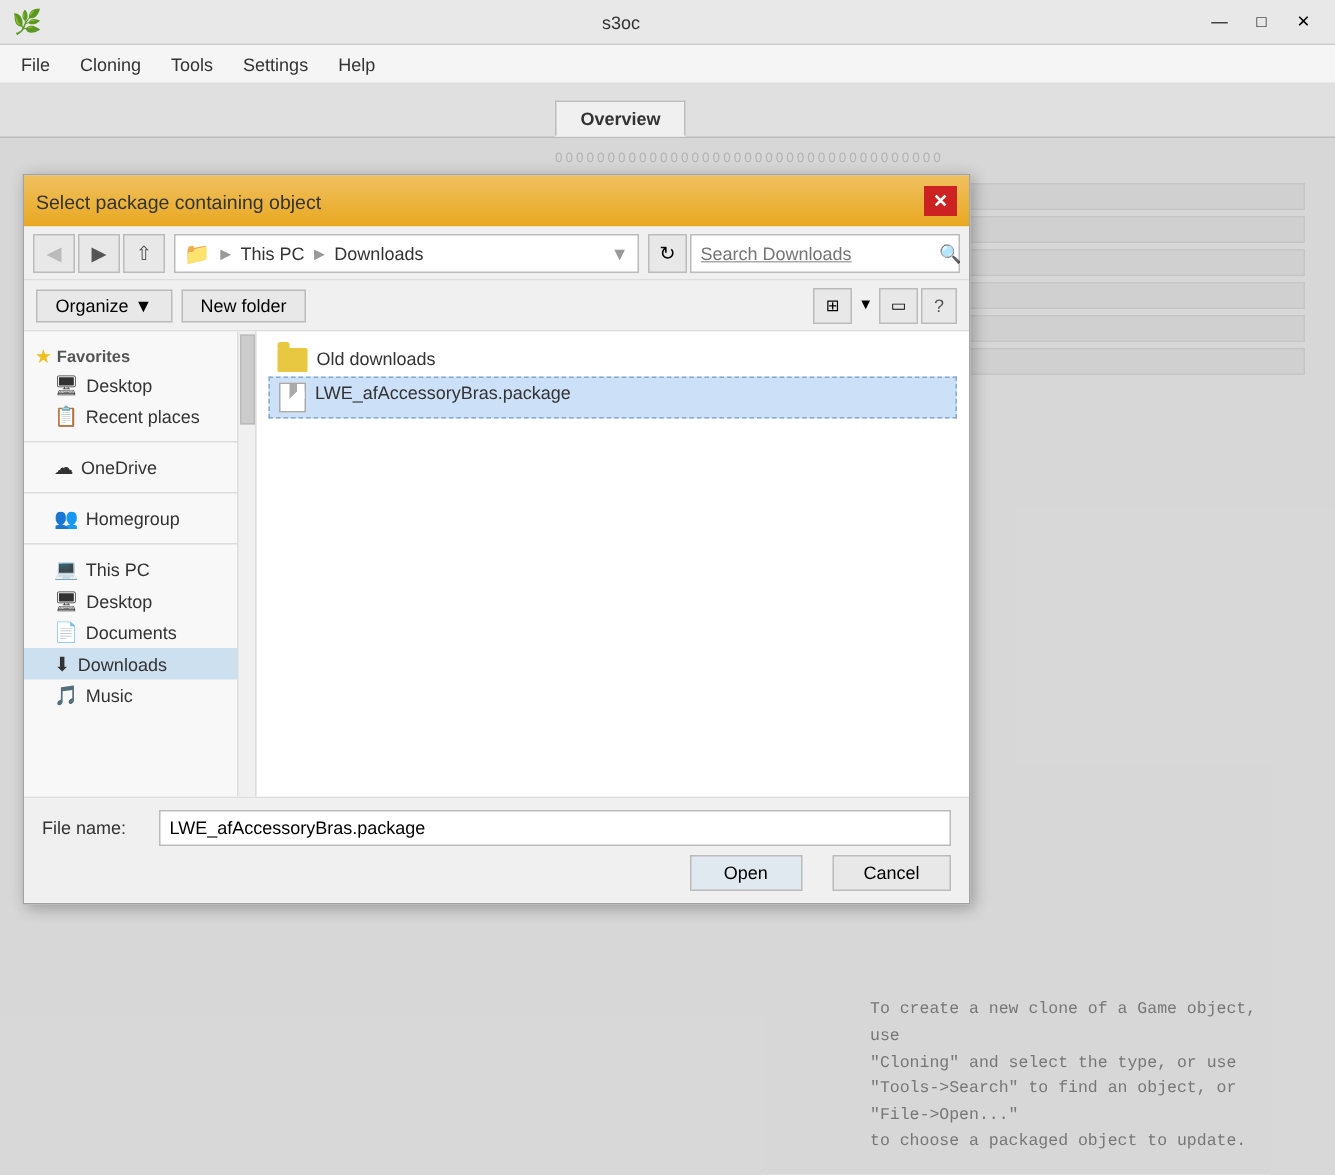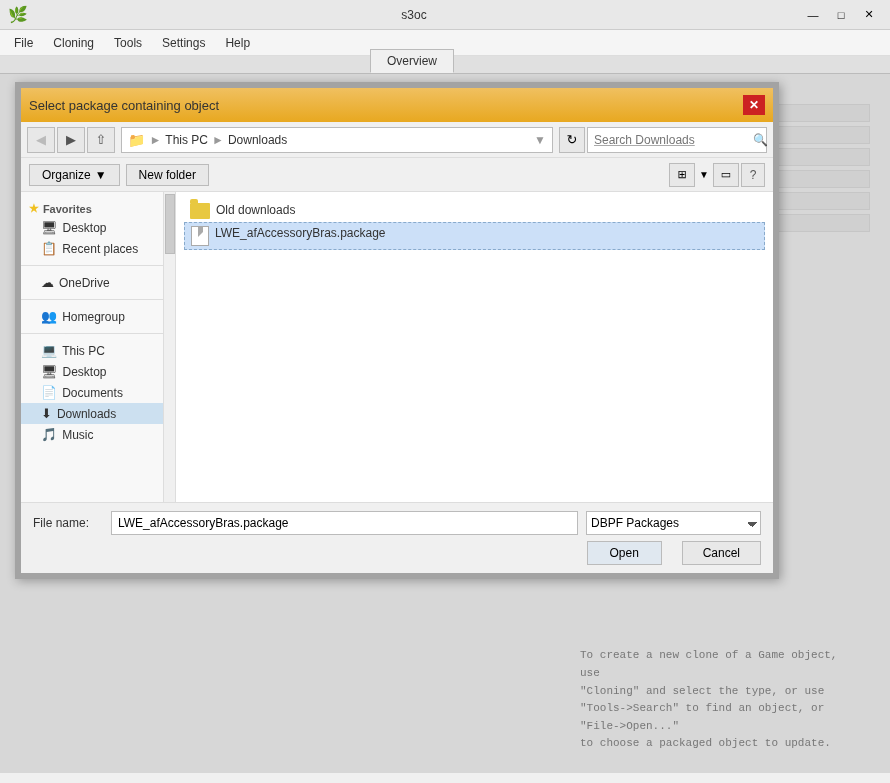--- a/index.html
+++ b/index.html
@@ -64,25 +64,26 @@
     .menu-item {
       padding: 3px 10px;
       cursor: pointer;
       font-size: 12px;
       color: #333;
     }
 
     
     #tabbar {
       background: #e0e0e0;
-      height: 18px;
+      height: 36px;
       display: flex;
       align-items: flex-end;
       padding-left: 370px;
       border-bottom: 1px solid #bbb;
+      font-weight: bold;
     }
     .tab {
       padding: 4px 16px;
       background: #d0d0d0;
       border: 1px solid #bbb;
       border-bottom: none;
       cursor: pointer;
       font-size: 12px;
       color: #333;
     }
@@ -116,25 +117,25 @@
     
     #dialog-overlay {
       position: absolute;
       top: 0; left: 0; right: 0; bottom: 0;
       background: rgba(0,0,0,0.1);
     }
 
     
     #dialog {
       position: absolute;
-      top: 8px;
+      top: 24px;
       left: 15px;
-      width: 764px;
+      width: 632px;
       background: #f5f5f5;
-      border: 6px solid #a3a3a3;
+      border: 1px solid #a3a3a3;
       box-shadow: 2px 2px 10px rgba(0,0,0,0.3);
     }
     #dialog-titlebar {
       background: linear-gradient(to bottom, #f0c060, #e8a820);
       height: 34px;
       display: flex;
       align-items: center;
       justify-content: space-between;
       padding: 0 8px;
     }
@@ -640,23 +641,20 @@
           <div class="file-icon-img"></div>
           <span>LWE_afAccessoryBras.package</span>
         </div>
       </div>
     </div>
 
     <div id="dialog-footer">
       <div class="footer-row">
         <label class="footer-label">File name:</label>
         <input class="footer-input" type="text" value="LWE_afAccessoryBras.package" style="">
-        <select class="footer-select">
-          <option>DBPF Packages</option>
-        </select>
       </div>
       <div class="footer-buttons">
         <button class="dlg-btn primary">Open</button>
         <button class="dlg-btn">Cancel</button>
       </div>
     </div>
   </div>
 
   <div id="below-dialog">
 

